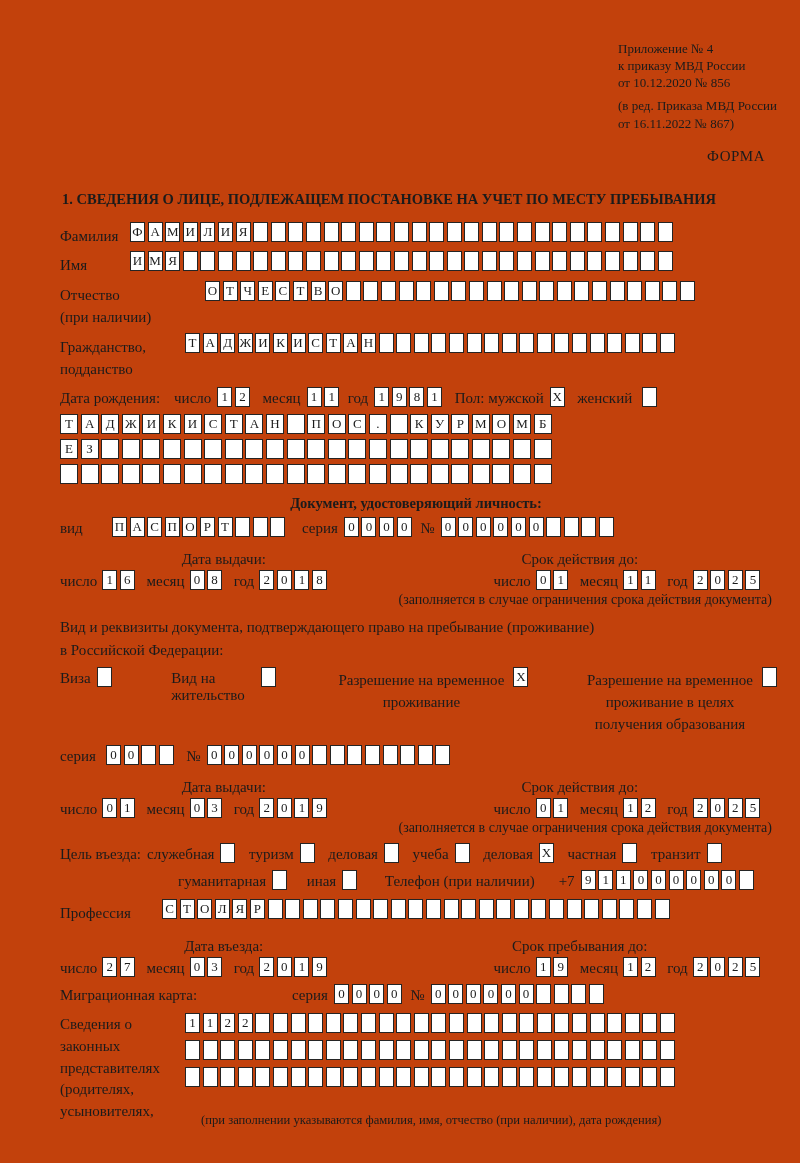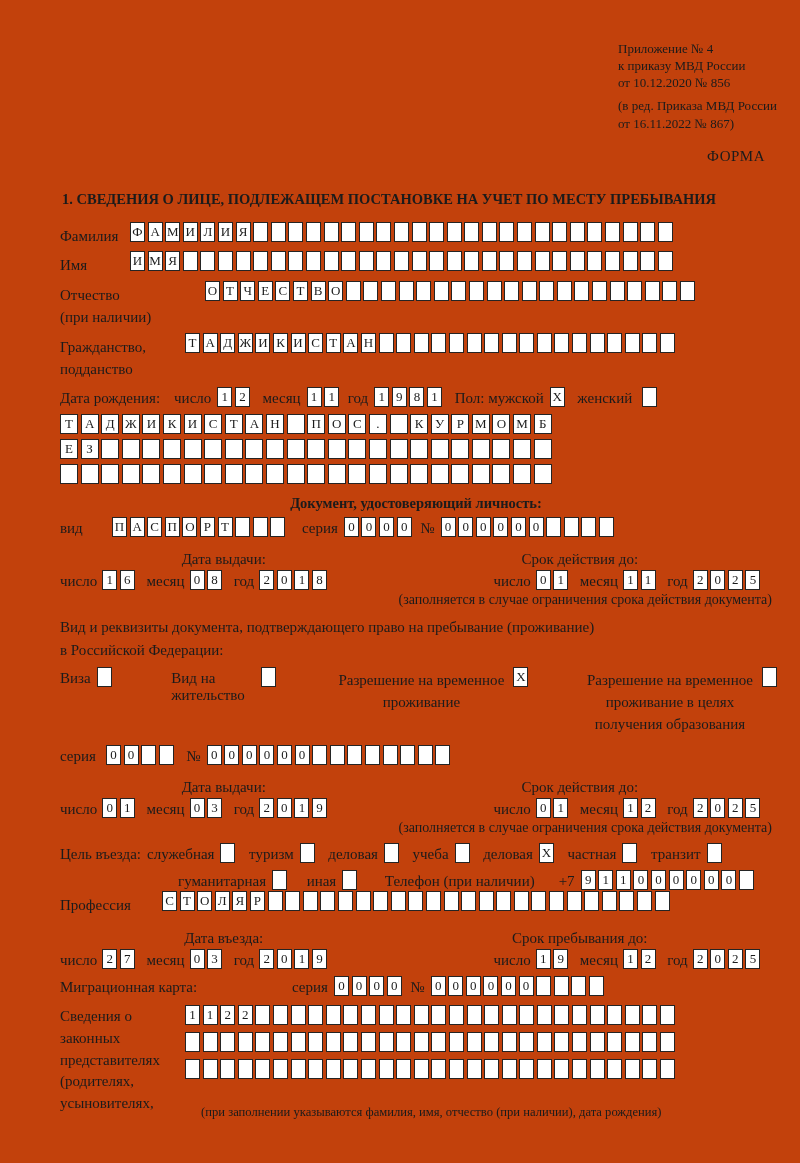--- a/index.html
+++ b/index.html
@@ -574,21 +574,21 @@
           <span class="cell">0</span>
           <span class="cell">0</span>
           <span class="cell">0</span>
           <span class="cell">0</span>
           <span class="cell">0</span>
           <span class="cell">0</span>
           <span class="cell"></span>
         </span>
     </div>
 
-    <div class="frow" style="margin-top:1px;">
+    <div class="frow" style="margin-top:9px;">
       <span class="lblcol w100">Профессия</span>
       <span class="boxes">
           <span class="cell">С</span>
           <span class="cell">Т</span>
           <span class="cell">О</span>
           <span class="cell">Л</span>
           <span class="cell">Я</span>
           <span class="cell">Р</span>
           <span class="cell"></span>
           <span class="cell"></span>

